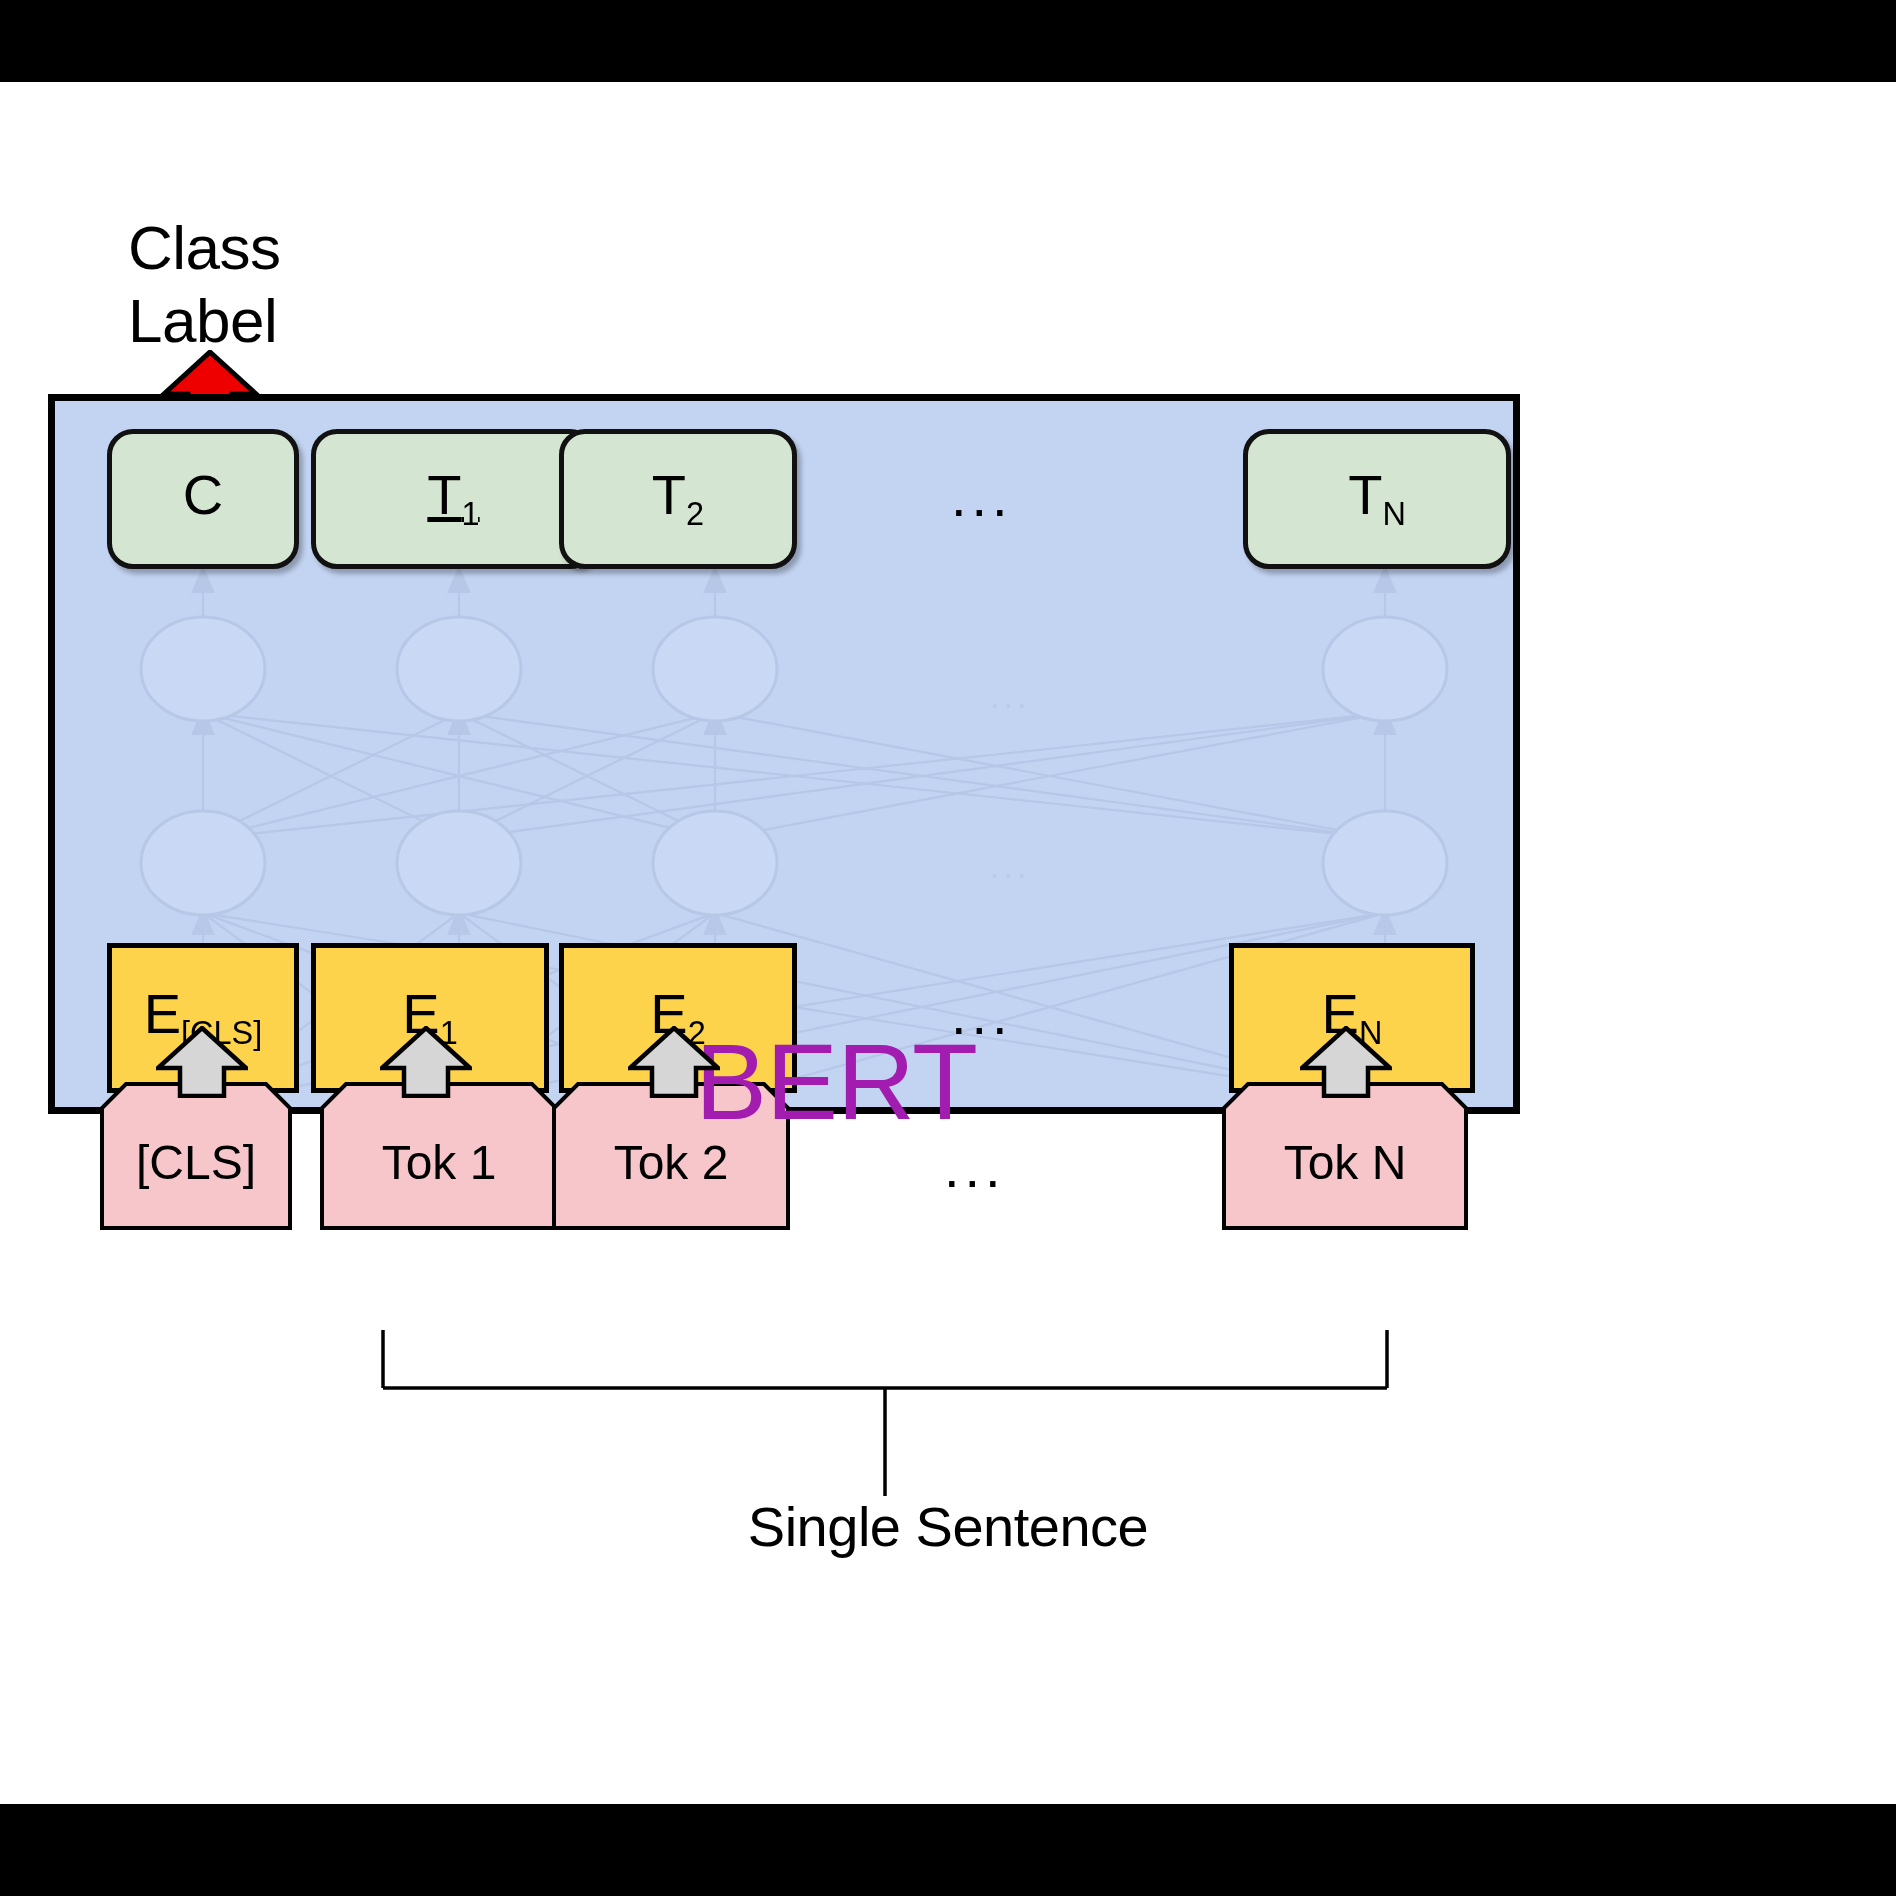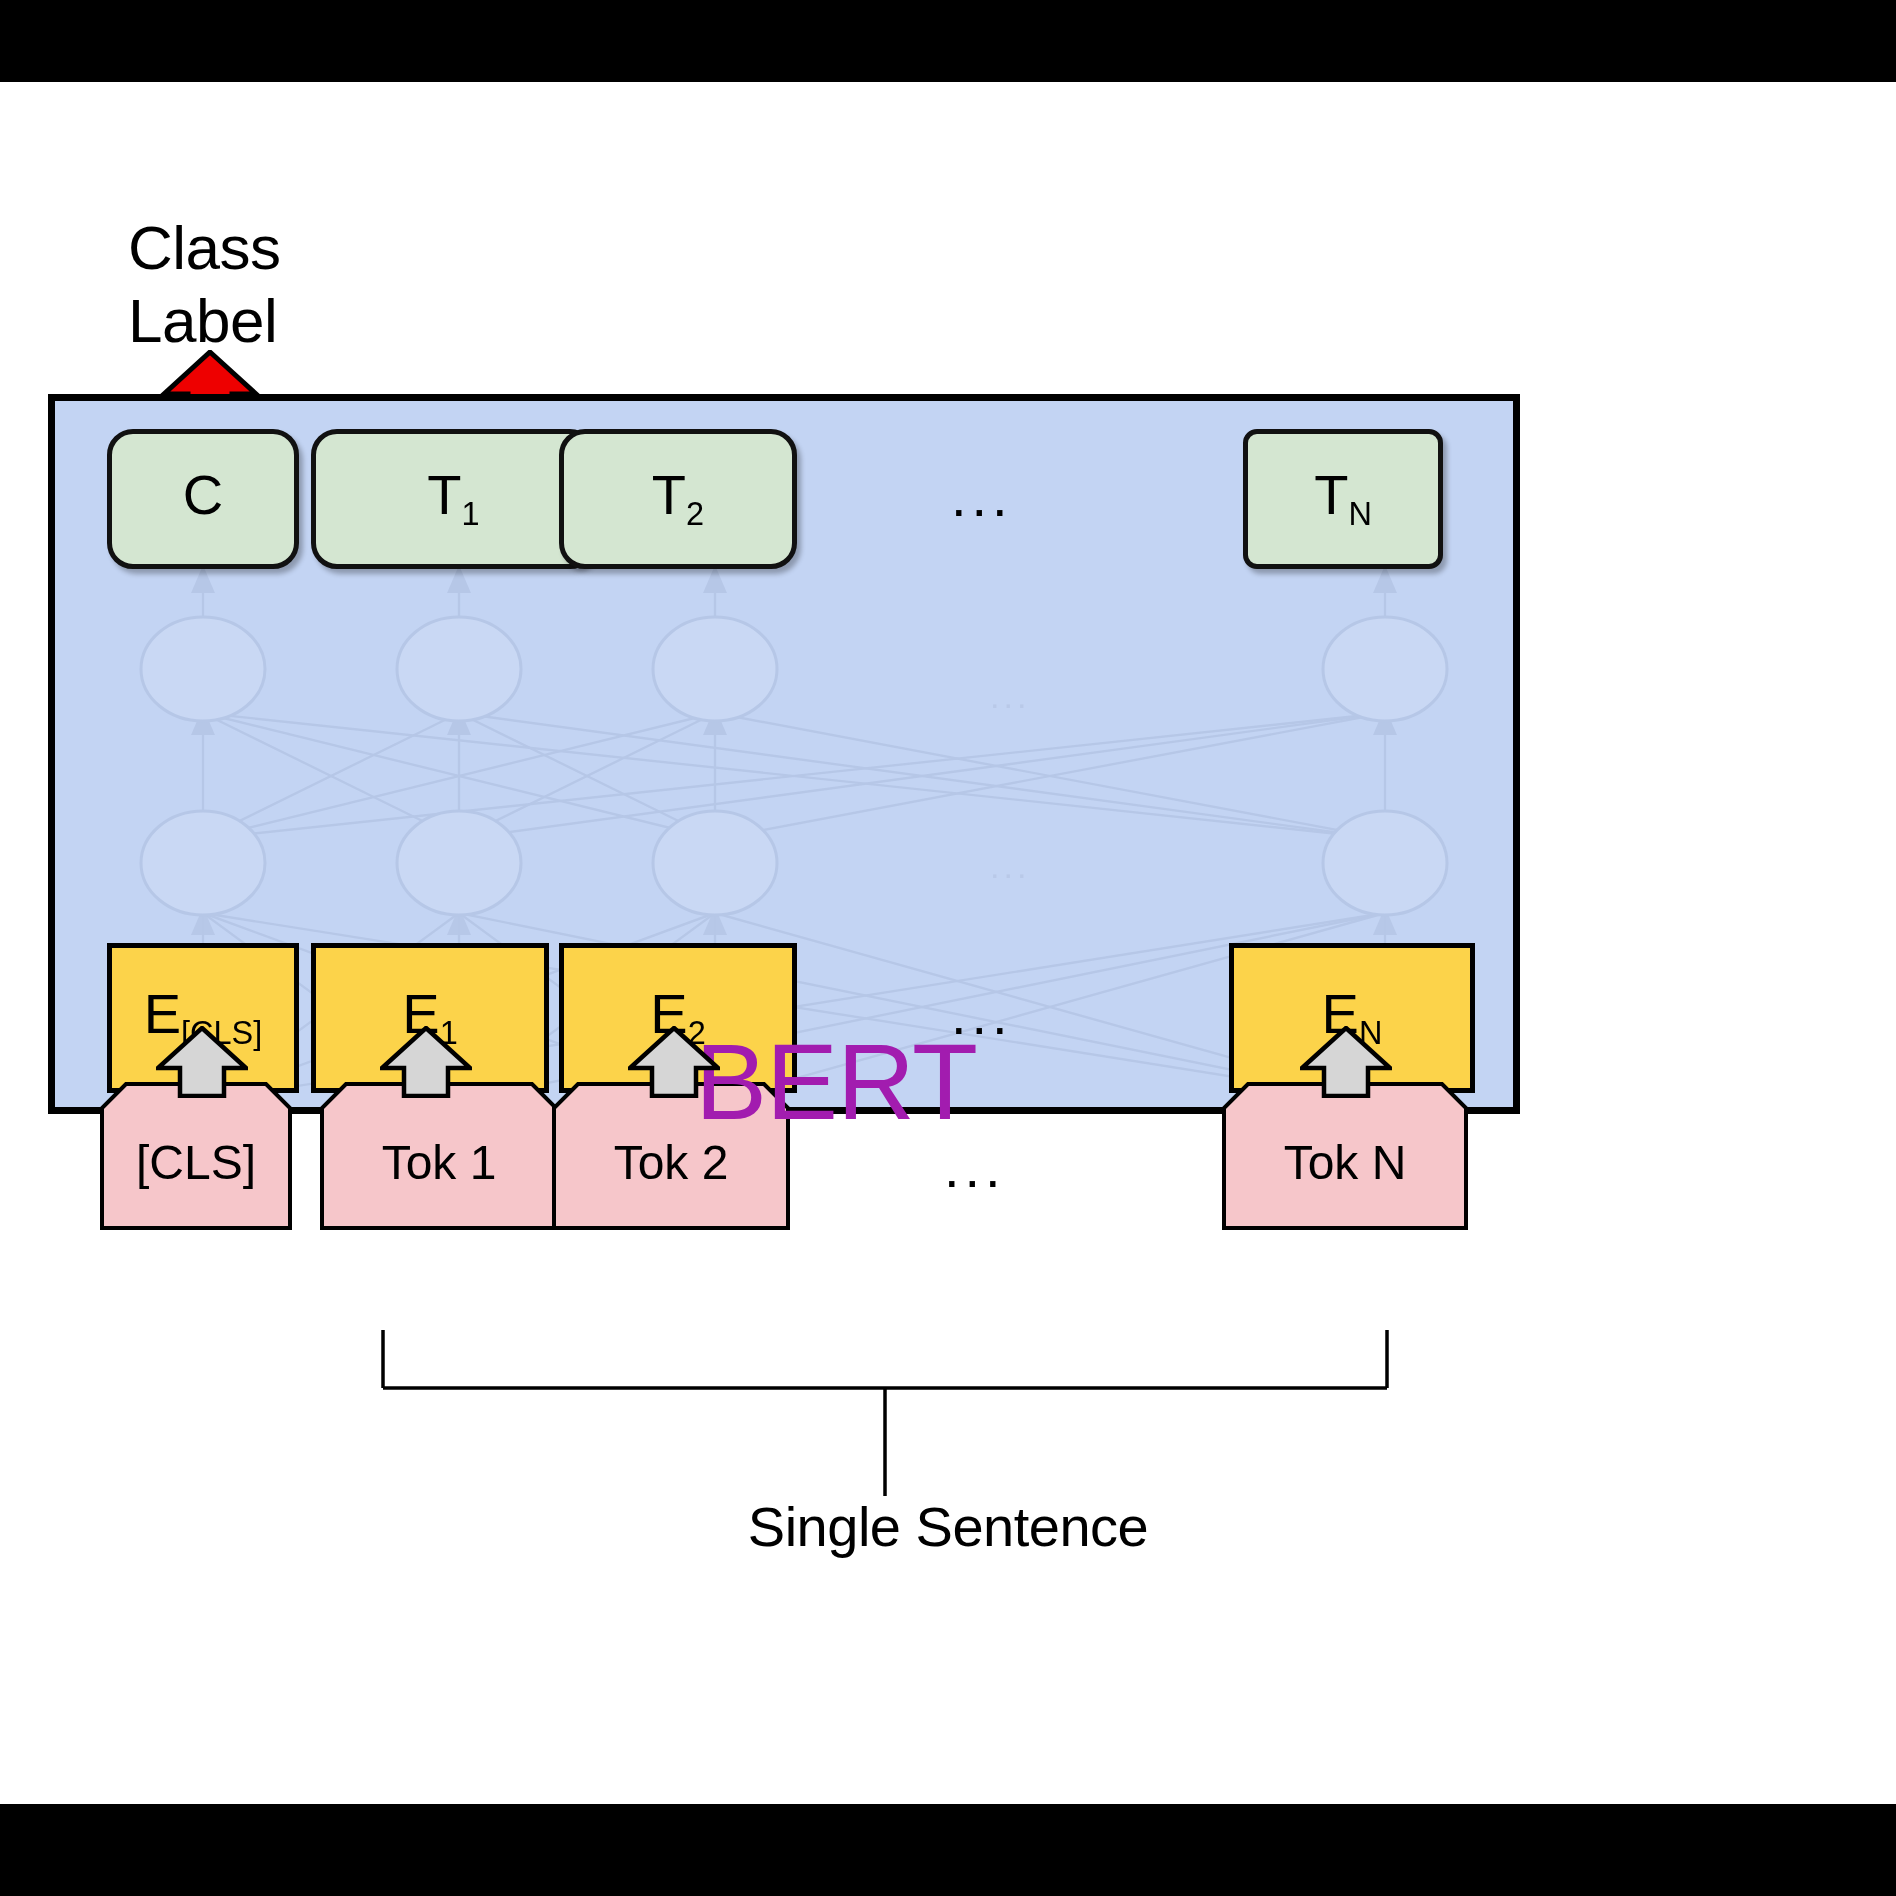--- a/index.html
+++ b/index.html
@@ -297,35 +297,35 @@
       <div class="dots-faint" style="left:935px; top:448px;">...</div>
 
       <div class="bert-title">BERT</div>
 
       <div class="tbox" style="left:52px; top:28px; width:192px;">
         <span class="lbl">
           <span>C</span><sub></sub>
         </span>
       </div>
 
-      <div class="tbox" style="left:256px; top:28px; width:285px;">
+      <div class="tbox" style="left:256px; top:28px; width:285px;text-decoration:underline;">
         <span class="lbl">
           <span>T</span><sub>1</sub>
         </span>
       </div>
 
       <div class="tbox" style="left:504px; top:28px; width:238px;">
         <span class="lbl">
           <span>T</span><sub>2</sub>
         </span>
       </div>
 
       <div class="dots" style="left:896px; top:68px;">...</div>
 
-      <div class="tbox" style="left:1188px; top:28px; width:200px;border-radius:14px;">
+      <div class="tbox" style="left:1188px; top:28px; width:268px;">
         <span class="lbl">
           <span>T</span><sub>N</sub>
         </span>
       </div>
 
       <div class="ebox" style="left:52px; top:542px; width:192px;">
         <span class="lbl">
           <span>E</span><sub>[CLS]</sub>
         </span>
       </div>

